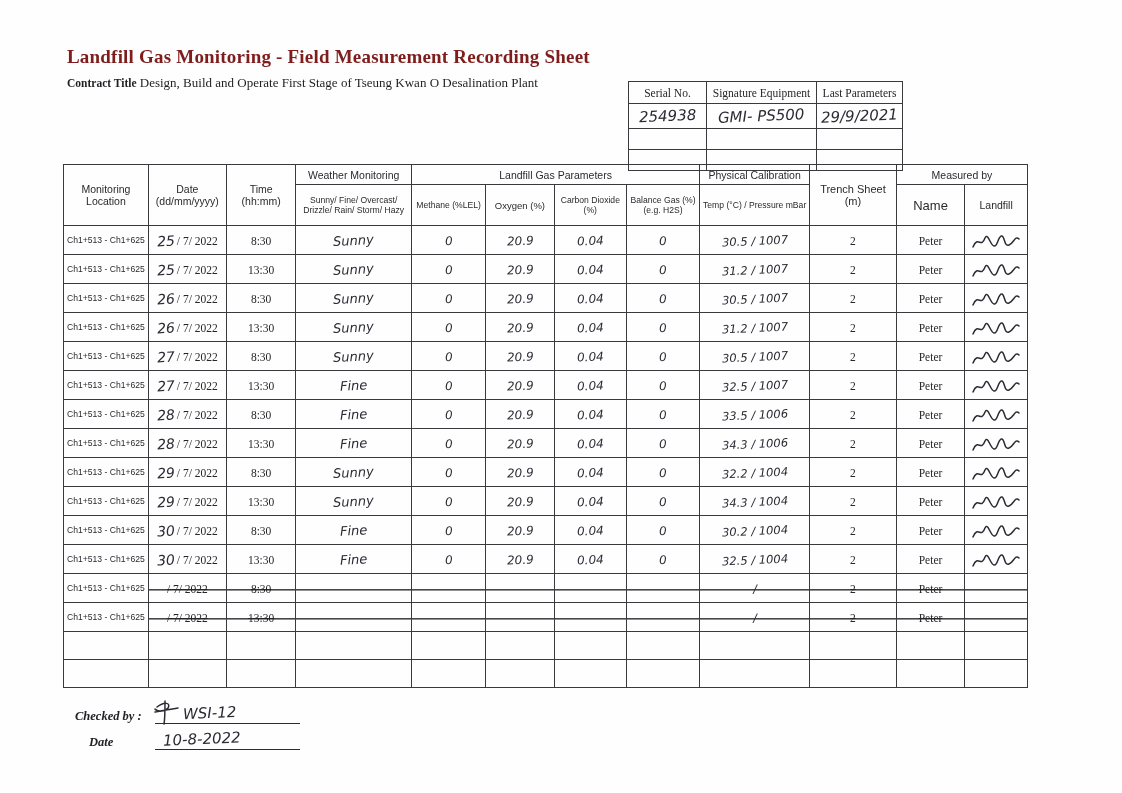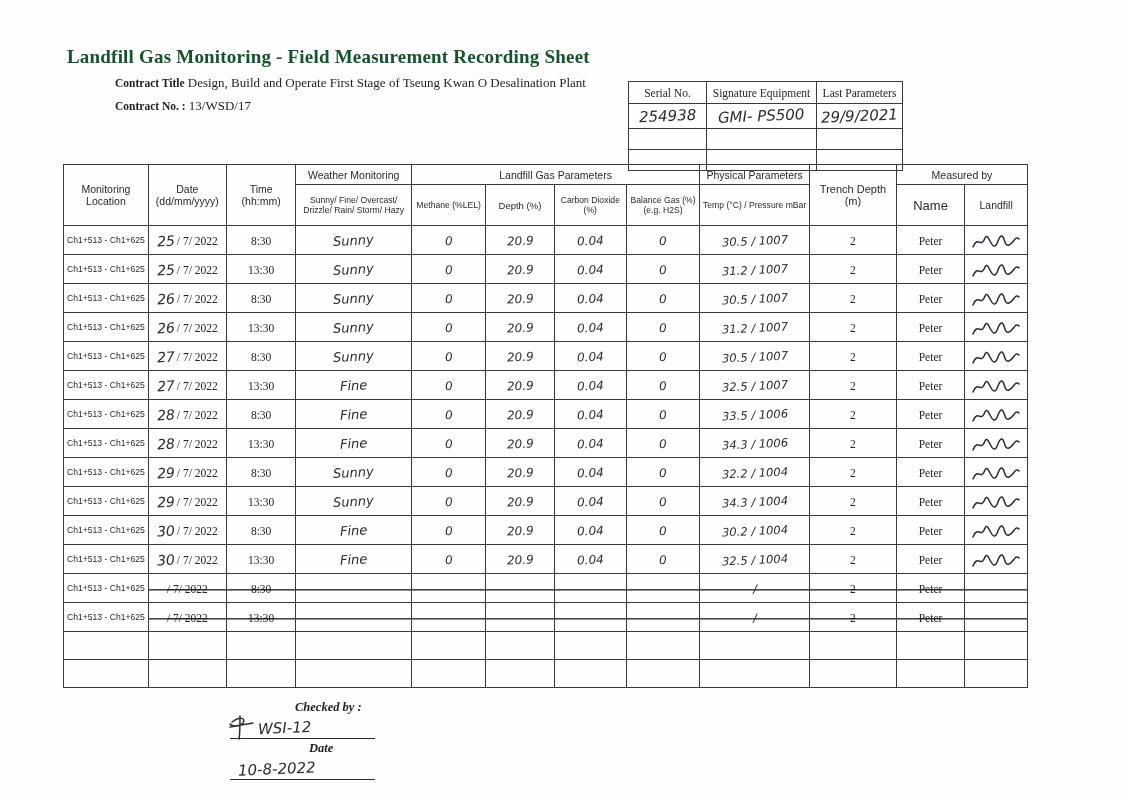--- a/index.html
+++ b/index.html
@@ -9,23 +9,23 @@
     width: 1122px; height: 793px;
     background: #fefefe;
     font-family: "Liberation Serif", serif;
     color: #1f1f23;
     overflow: hidden;
   }
   
   .doc-header { position: absolute; left: 67px; top: 46px; width: 560px; }
   .doc-title {
     font-size: 19px; font-weight: bold; letter-spacing: 0.2px;
-    font-family: "Liberation Serif", serif; color: #14532d;
-  }
-  .contract-line { margin-top: 7px; font-size: 13px; line-height: 15px; margin-left: 48px; }
+    font-family: "Liberation Serif", serif; color: #7f1d1d;
+  }
+  .contract-line { margin-top: 7px; font-size: 13px; line-height: 15px; }
   .contract-line .lbl { font-weight: bold; font-size: 11.5px; }
   
   .equip-table {
     position: absolute; left: 628px; top: 81px;
     border-collapse: collapse; table-layout: fixed;
     font-family: "Liberation Sans", sans-serif;
   }
   .equip-table td, .equip-table th {
     border: 1.5px solid #3a3a3e; padding: 0 3px; text-align: center;
     font-weight: normal; font-size: 11.5px; color: #26262a;
@@ -66,42 +66,38 @@
   tr.struck td { 
     background-image: linear-gradient(#46464a, #46464a);
     background-size: 100% 1.6px; background-repeat: no-repeat; background-position: 0 55%;
   }
   tr.struck td.cell-location { background-image: none; }
   tr.struck .printed { text-decoration: line-through; }
   
   .sig-svg { display: block; margin: 2px auto 0; }
   
   .footer { position: absolute; left: 75px; top: 700px; width: 300px; font-size: 12.5px; }
-  .f-row { display: flex; align-items: flex-end; flex-direction: column; }
+  .f-row { display: flex; align-items: flex-end; }
   .f-lbl { font-style: italic; font-weight: bold; width: 80px; color: #232327; }
   .f-line { width: 145px; border-bottom: 1.6px solid #2c2c30; position: relative; height: 24px; }
   .f-line .hw { position: absolute; left: 28px; bottom: 1px; }
   .f-line .sig-mark { position: absolute; left: -4px; bottom: -2px; }
   .f-row.date-row { margin-top: 2px; }
   .f-row.date-row .f-lbl { padding-left: 14px; }
 </style>
 </head>
 <body>
 
 <div class="page">
 
   <div class="doc-header">
     <div class="doc-title">Landfill Gas Monitoring - Field Measurement Recording Sheet</div>
     <div class="contract-line">
       <span class="lbl">Contract Title</span>
       <span>Design, Build and Operate First Stage of Tseung Kwan O Desalination Plant</span>
-    </div>
-    <div class="contract-line">
-      <span class="lbl">Contract No. :</span>
-      <span>13/WSD/17</span>
     </div>
   </div>
 
   <table class="equip-table">
     <colgroup>
         <col style="width:78px">
         <col style="width:110px">
         <col style="width:86px">
       </colgroup>
     <thead>
@@ -145,28 +141,28 @@
         <col style="width:7.1%">
         <col style="width:6.5%">
     </colgroup>
     <thead>
       <tr class="hdr-top">
         <th rowspan="2">Monitoring Location</th>
         <th rowspan="2"><span>Date</span><br><span>(dd/mm/yyyy)</span></th>
         <th rowspan="2"><span>Time</span><br><span>(hh:mm)</span></th>
         <th>Weather Monitoring</th>
         <th colspan="4">Landfill Gas Parameters</th>
-        <th>Physical Parameters</th>
-        <th rowspan="2" style="font-size:11px">Trench Depth (m)</th>
+        <th>Physical Calibration</th>
+        <th rowspan="2" style="font-size:11px">Trench Sheet (m)</th>
         <th colspan="2">Measured by</th>
       </tr>
       <tr class="hdr-sub">
         <th class="small-sub">Sunny/ Fine/ Overcast/ Drizzle/ Rain/ Storm/ Hazy</th>
         <th class="small-sub">Methane (%LEL)</th>
-        <th>Depth (%)</th>
+        <th>Oxygen (%)</th>
         <th class="small-sub">Carbon Dioxide (%)</th>
         <th class="small-sub">Balance Gas (%) (e.g. H2S)</th>
         <th class="small-sub">Temp (°C) / Pressure mBar</th>
         <th style="font-size:13px">Name</th>
         <th style="font-size:10.5px">Landfill</th>
       </tr>
     </thead>
     <tbody id="main-tbody">
         <tr>
           <td class="cell-location"><span style="font-family:'Liberation Sans',sans-serif">Ch1+513 - Ch1+625</span></td>

